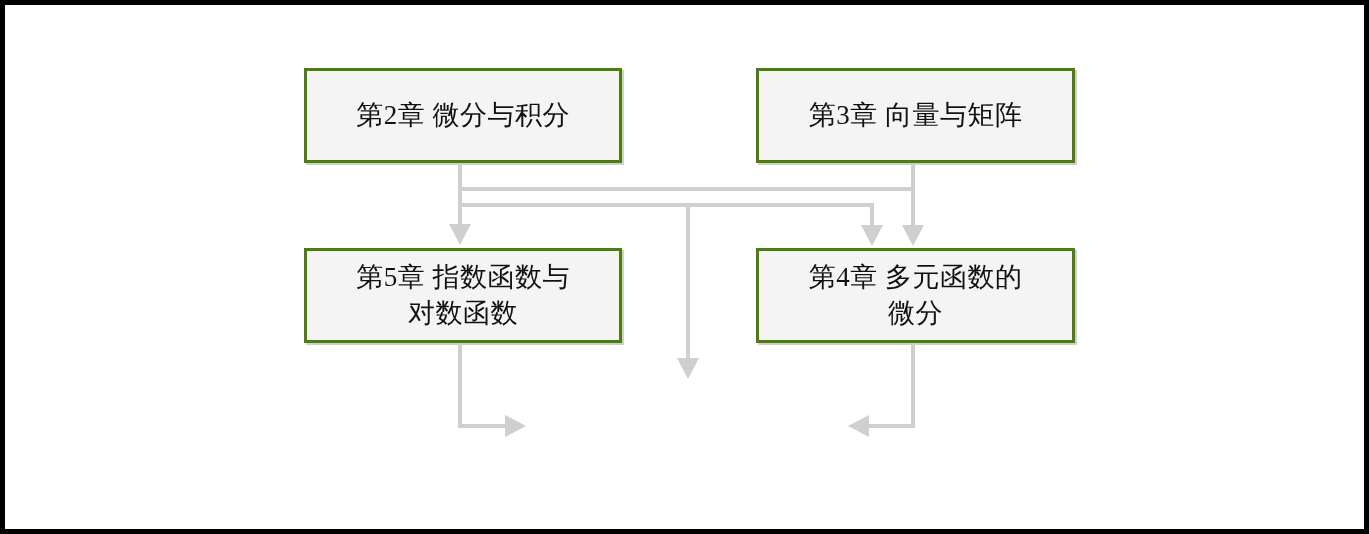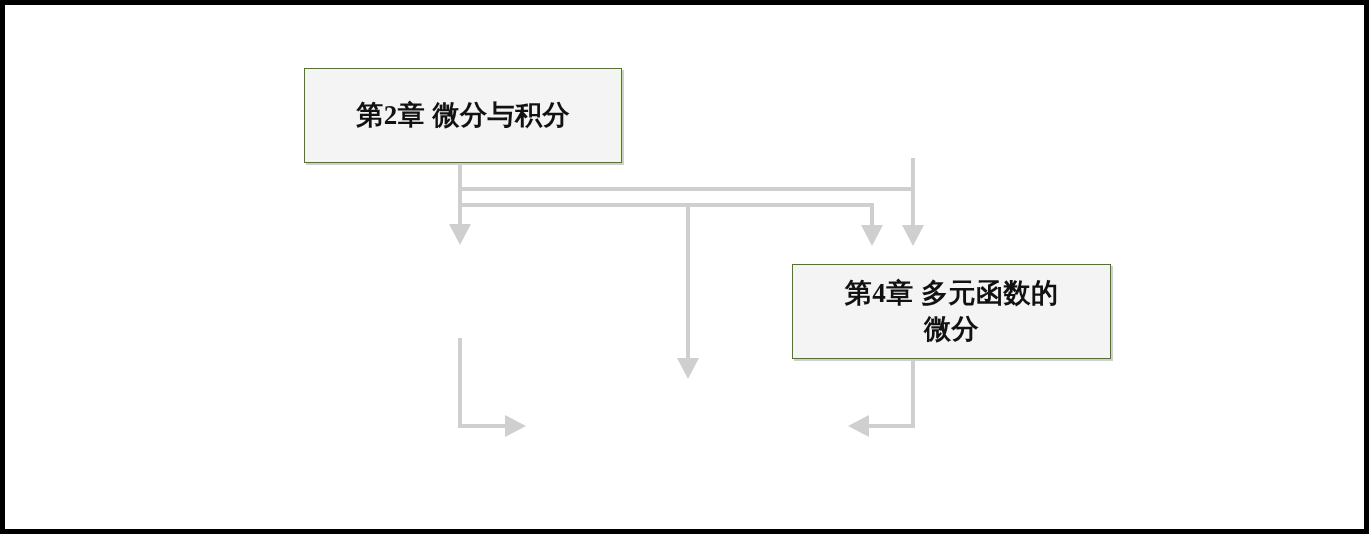--- a/index.html
+++ b/index.html
@@ -5,25 +5,25 @@
   html,body{margin:0;padding:0;background:#000;}
   body{width:1369px;height:534px;overflow:hidden;
        font-family:"Liberation Serif","DejaVu Serif",serif;}
 
   #frame{position:absolute;left:0;top:0;width:1369px;height:534px;
          background:#000;box-sizing:border-box;}
   #canvas{position:absolute;left:5px;top:5px;
           width:1359px;height:524px;background:#fff;overflow:hidden;}
 
   .node{position:absolute;box-sizing:border-box;
-        background:#f4f4f4;border:1px solid #4d7c0f;
+        background:#f4f4f4;border:3px solid #4d7c0f;
         box-shadow:2px 2px 0 0 #cfcfcf;
         display:flex;align-items:center;justify-content:center;
         text-align:center;color:#111;
-        font-size:27px;line-height:1.30;letter-spacing:.5px;font-weight:bold;}
+        font-size:27px;line-height:1.30;letter-spacing:.5px;}
   .node .lbl{display:block;padding:0 6px;white-space:pre-line;}
 
   .edge{position:absolute;background:#cfcfcf;}
   .edge.h{height:4px;}
   .edge.v{width:4px;}
 
   .ahead{position:absolute;width:0;height:0;}
   .ahead.down{border-left:11px solid transparent;
               border-right:11px solid transparent;
               border-top:21px solid #cfcfcf;}
@@ -63,22 +63,29 @@
   <div class="ahead right" style="left:500px;top:410px;"></div>
 
   <div class="edge v" style="left:906px;top:333px;height:86px;"></div>
   <div class="edge h" style="left:862px;top:419px;width:48px;"></div>
   <div class="ahead left" style="left:843px;top:410px;"></div>
 
   <div class="node" style="left:299px;top:63px;width:318px;height:95px;">
     <span class="lbl">第2章 微分与积分</span>
   </div>
 
+  <div class="node" style="left:751px;top:63px;width:319px;height:95px;">
+    <span class="lbl">第3章 向量与矩阵</span>
+  </div>
 
+  <div class="node" style="left:299px;top:243px;width:318px;height:95px;">
+    <span class="lbl">第5章 指数函数与
+对数函数</span>
+  </div>
 
-  <div class="node" style="left:751px;top:259px;width:319px;height:95px;margin-left:36px;">
+  <div class="node" style="left:751px;top:243px;width:319px;height:95px;">
     <span class="lbl">第4章 多元函数的
 微分</span>
   </div>
 
 
 </div>
 </div>
 
 </body></html>

